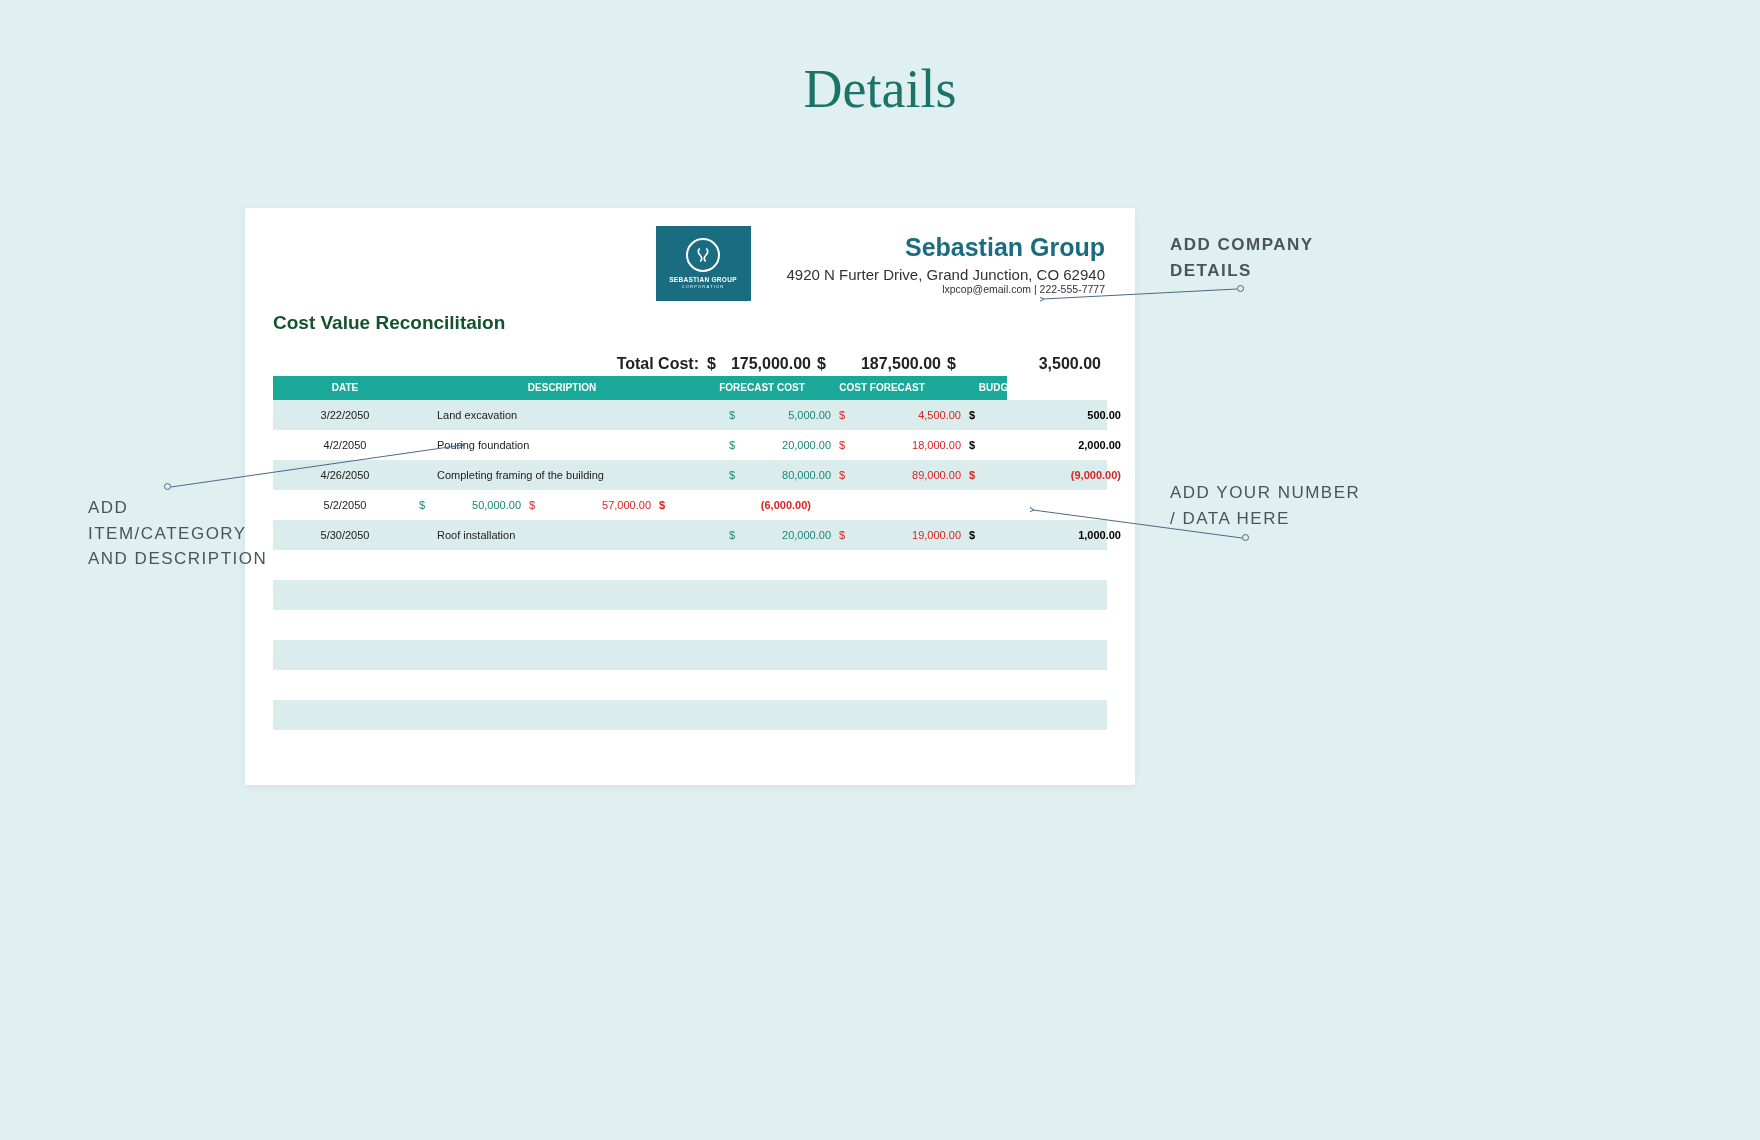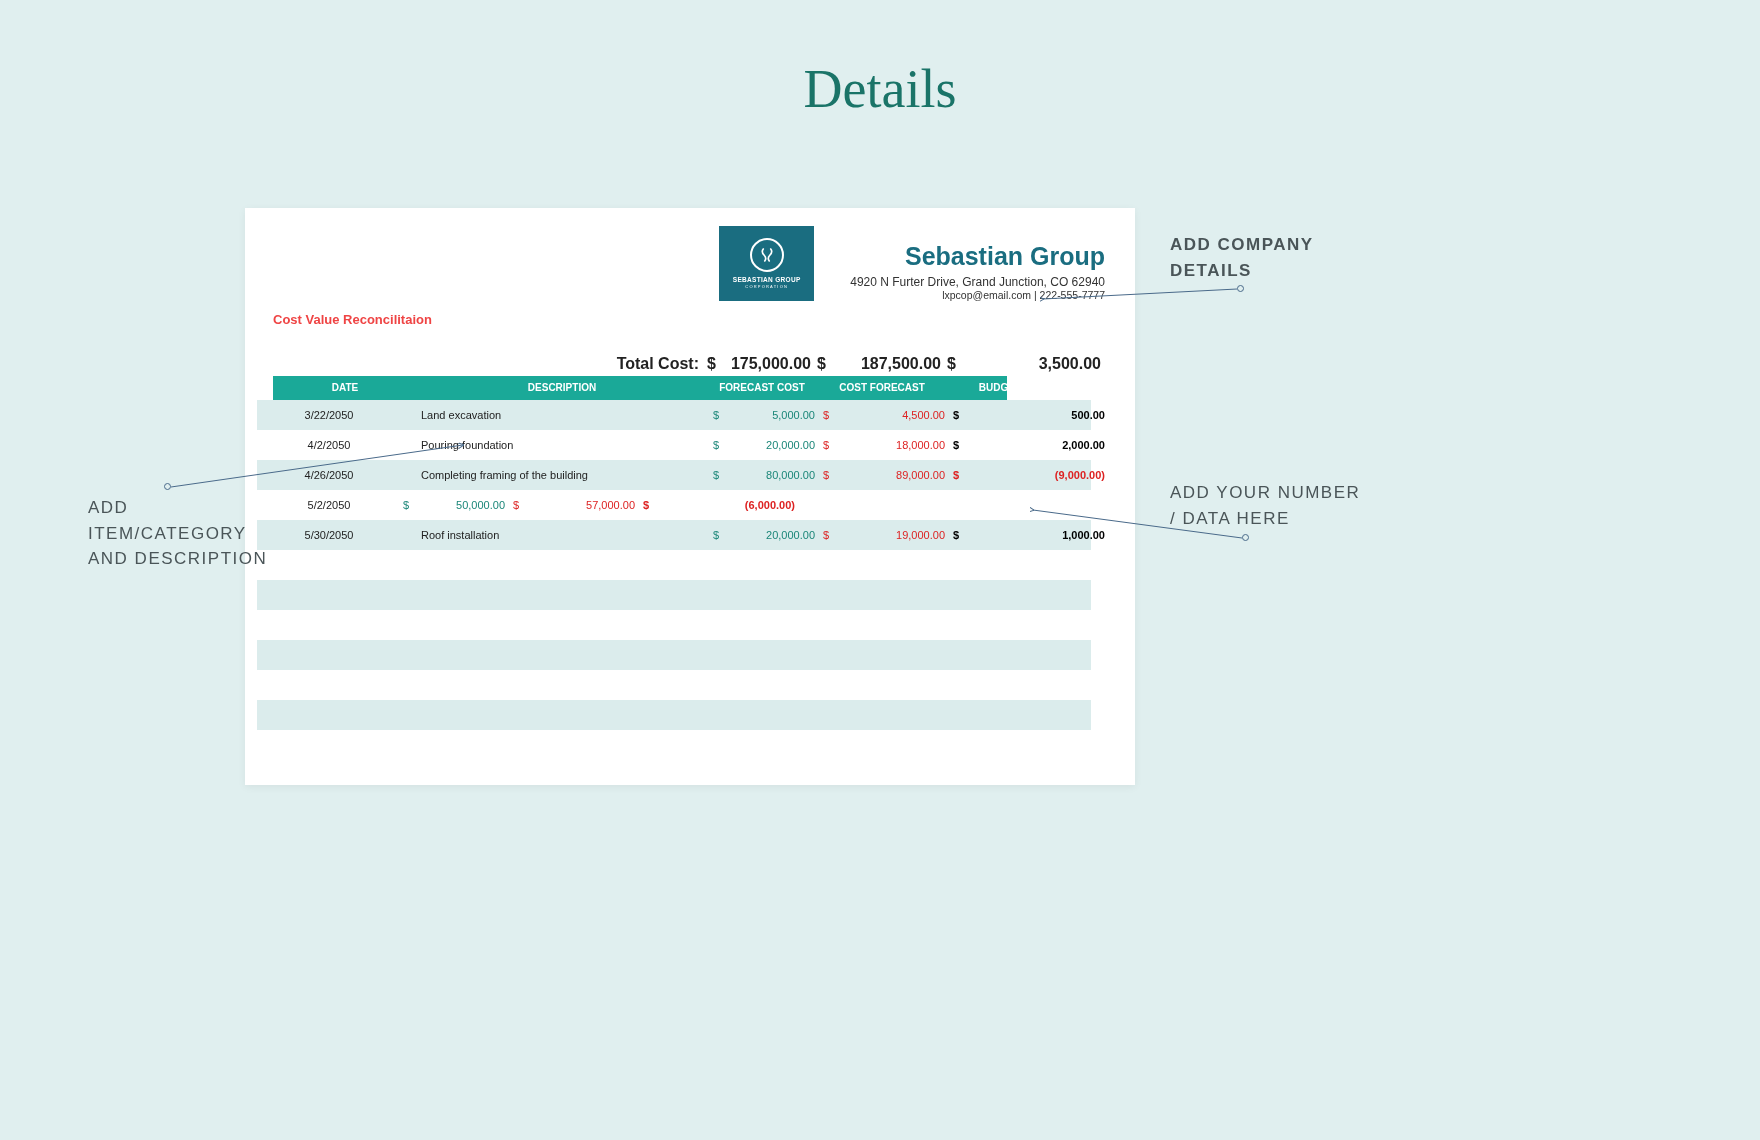--- a/index.html
+++ b/index.html
@@ -26,21 +26,21 @@
   width: 890px;
   height: 577px;
   background: #ffffff;
   box-shadow: 0 2px 8px rgba(0,0,0,0.06);
 }
 .header-area {
   position: absolute;
   top: 18px;
   right: 30px;
   display: flex;
-  align-items: flex-end;
+  align-items: center;
   gap: 36px;
 }
 .logo-box {
   width: 95px;
   height: 75px;
   background: #1a6d80;
   display: flex;
   flex-direction: column;
   align-items: center;
   justify-content: center;
@@ -59,29 +59,29 @@
 .logo-circle svg { width: 18px; height: 18px; }
 .logo-text1 { font-size: 6.5px; font-weight: 700; letter-spacing: 0.3px; }
 .logo-text2 { font-size: 4px; letter-spacing: 1.2px; margin-top: 1px; }
 .company-block { text-align: right; min-width: 220px; }
 .company-name {
   font-size: 25px;
   font-weight: 700;
   color: #1a6d80;
   margin-bottom: 4px;
 }
-.company-addr { font-size: 12px; color: #333; margin-bottom: 0; }
+.company-addr { font-size: 15px; color: #333; margin-bottom: 0; }
 .company-contact { font-size: 10.5px; color: #333; }
 .report-title {
   position: absolute;
   left: 28px;
   top: 104px;
-  font-size: 13px;
+  font-size: 19px;
   font-weight: 700;
-  color: #ef4444;
+  color: #14532d;
 }
 .totals-row {
   position: absolute;
   left: 28px;
   top: 144px;
   width: 834px;
   height: 24px;
   display: flex;
   font-size: 16px;
   color: #222;
@@ -115,21 +115,21 @@
   font-weight: 700;
 }
 .table-head > div { line-height: 24px; }
 .th-date { flex: 0 0 144px; text-align: center; }
 .th-desc { flex: 0 0 290px; text-align: center; }
 .th-est { flex: 0 0 110px; text-align: center; }
 .th-fore { flex: 0 0 130px; text-align: center; }
 .th-var { flex: 0 0 160px; text-align: center; }
 .rows-container {
   position: absolute;
-  left: 12px;
+  left: 28px;
   top: 192px;
   width: 834px;
 }
 .row {
   height: 30px;
   display: flex;
   font-size: 11px;
   color: #222;
 }
 .row.alt { background: #dbecec; }

